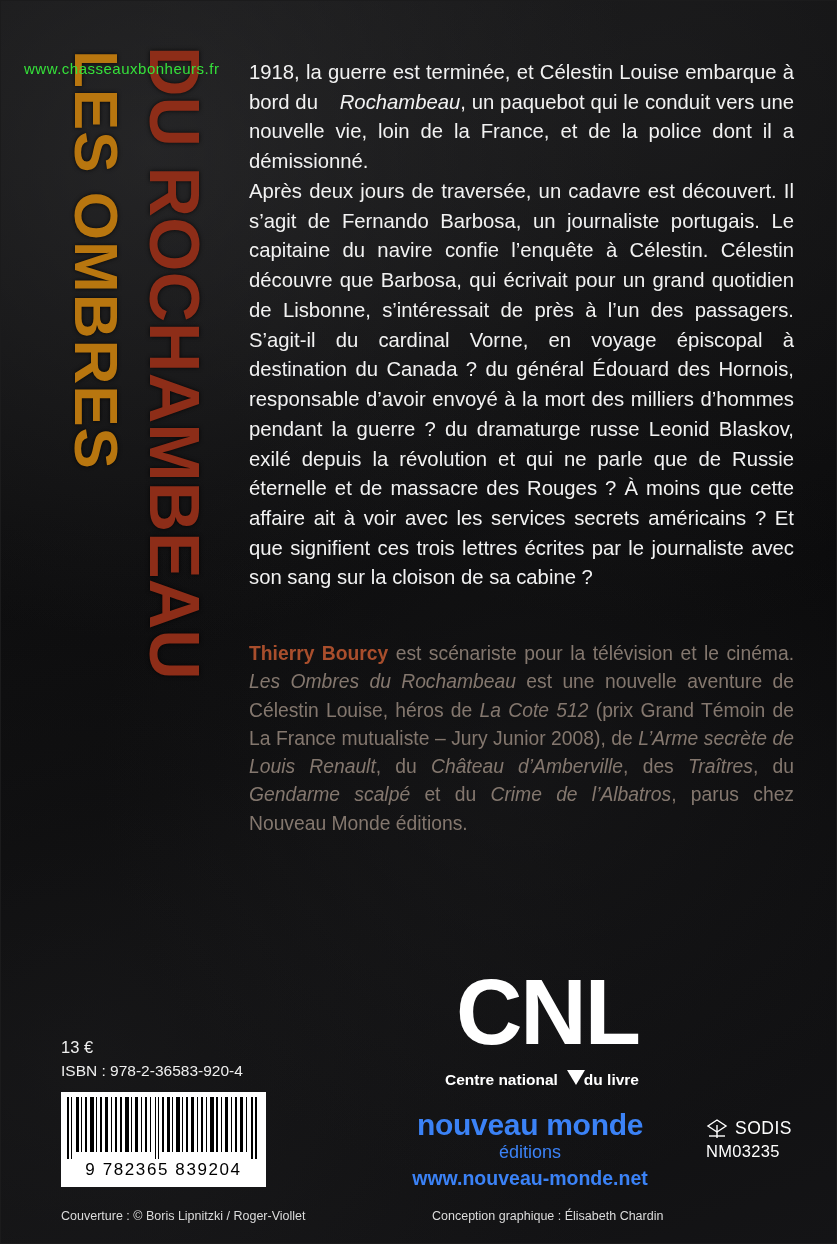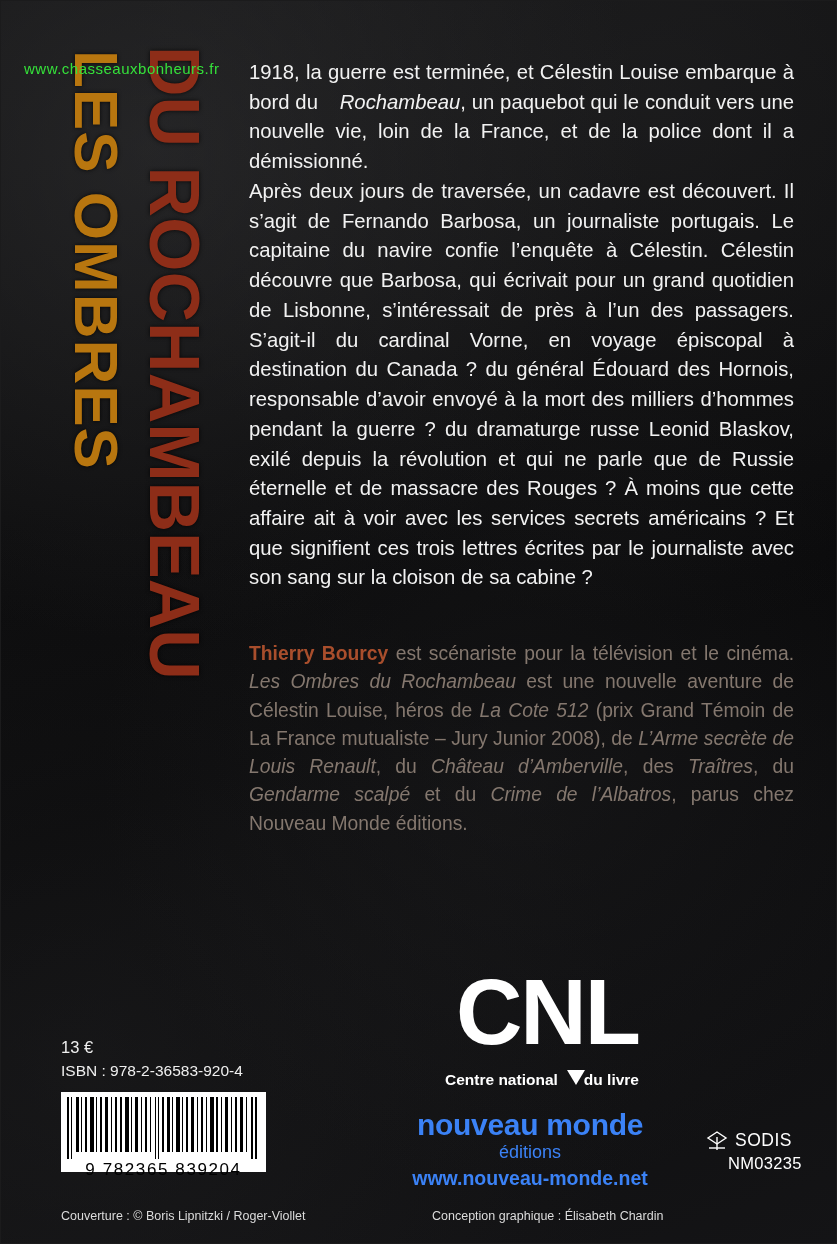--- a/index.html
+++ b/index.html
@@ -142,21 +142,21 @@
   .price-block .isbn {
     font-size: 15.5px;
   }
 
   
   .barcode-wrap {
     position: absolute;
     left: 61px;
     top: 1092px;
     width: 205px;
-    height: 80px;
+    height: 95px;
     background: #ffffff;
     z-index: 5;
     padding: 5px 6px 2px 6px;
     box-sizing: border-box;
   }
   .bars {
     height: 62px;
     width: 100%;
     display: block;
   }
@@ -264,31 +264,29 @@
     left: 706px;
     top: 1118px;
     z-index: 5;
     color: #ffffff;
     font-family: "Liberation Sans", sans-serif;
   }
   .sodis-row {
     display: flex;
     align-items: center;
     gap: 7px;
-    margin-top: 12px;
   }
   .sodis-name {
     font-size: 17.5px;
     letter-spacing: 0.5px;
   }
   .sodis-code {
     font-size: 16.5px;
     margin-top: 3px;
     letter-spacing: 0.3px;
-    margin-left: 22px;
   }
 </style>
 </head>
 <body>
 
 <div id="page">
 
   <div class="watermark">www.chasseauxbonheurs.fr</div>
 
   <div class="spine">

